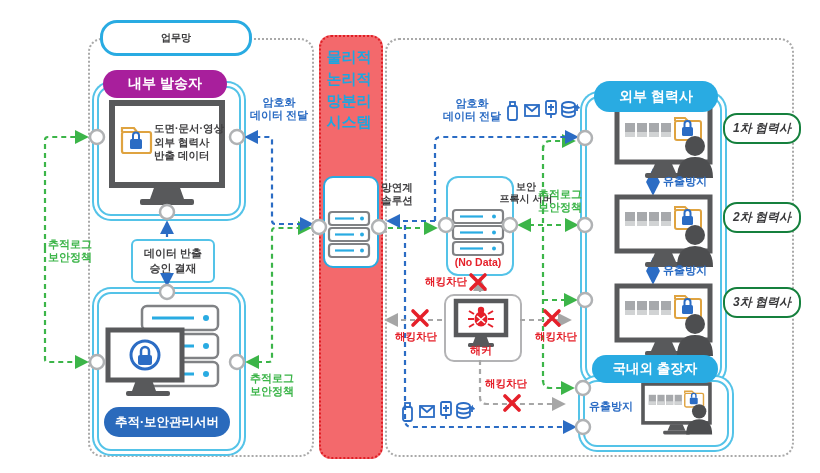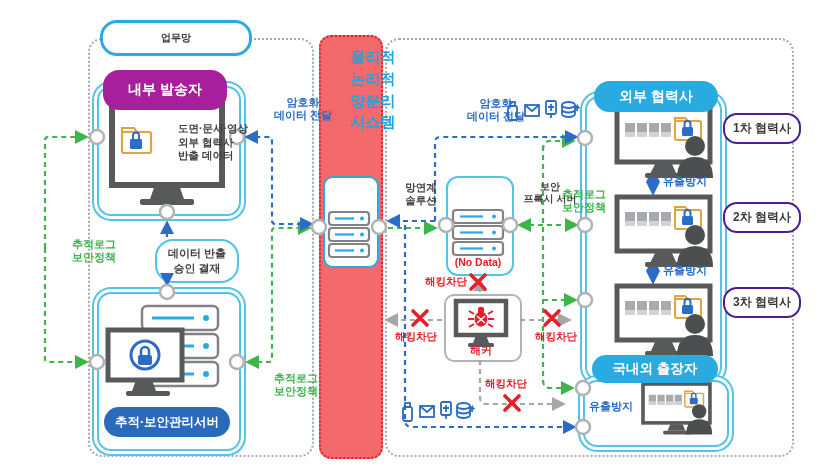--- a/index.html
+++ b/index.html
@@ -1,34 +1,34 @@
 <!DOCTYPE html>
 <html><head>
 <meta charset="utf-8">
 <style>
   html,body{margin:0;padding:0;background:#fff;}
   body{font-family:"Liberation Sans","DejaVu Sans",sans-serif;}
   #stage{position:relative;width:820px;height:473px;background:#fff;overflow:hidden;}
   .abs{position:absolute;}
-  .pre{white-space:pre-line;margin-left:24px;}
+  .pre{white-space:pre-line;}
   .dotted-box{border:2px dotted #a9a9a9;border-radius:14px;background:#fff;}
   .red-col{background:#f3696c;border:2px dotted #e01e25;border-radius:12px;}
   .hdr-pill{background:#fff;border:3px solid #29abe2;border-radius:17px;
             display:flex;align-items:center;justify-content:center;
             font-weight:bold;font-size:10px;color:#3a3a3c;z-index:4;}
   .dbl{border:2px solid #54c3e8;border-radius:14px;background:#fff;
        box-shadow:0 0 0 3px #fff,0 0 0 5px #54c3e8;}
   .pill{border-radius:16px;display:flex;align-items:center;justify-content:center;
         color:#fff;font-weight:bold;z-index:4;}
-  .mini-box{background:#fff;border:2px solid #54c3e8;border-radius:18px;
+  .mini-box{background:#fff;border:2px solid #54c3e8;border-radius:6px;
             display:flex;align-items:center;justify-content:center;text-align:center;
             font-weight:bold;color:#414042;z-index:2;}
-  .side-pill{background:#fff;border:2px solid #4c1d95;border-radius:14px;
+  .side-pill{background:#fff;border:2px solid #15803d;border-radius:14px;
              display:flex;align-items:center;justify-content:center;
-             font-weight:bold;font-size:12px;color:#3a3a3c;z-index:4;}
+             font-weight:bold;font-size:12px;color:#3a3a3c;z-index:4;font-style:italic;}
   .lbl{font-weight:bold;text-align:center;line-height:1.22;z-index:6;}
   .blue{color:#2b6cc4;} .green{color:#3cb549;} .red{color:#e5202a;} .dark{color:#414042;padding-left:48px;}
   .cyan-txt{color:#1ca6e0;}
   svg.layer{position:absolute;left:0;top:0;z-index:3;pointer-events:none;}
   .txt-screen{font-size:10.5px;font-weight:bold;color:#414042;line-height:1.3;text-align:left;z-index:6;}
 </style>
 </head>
 <body>
 
 <div id="stage">
@@ -43,21 +43,21 @@
 
   <div class="abs lbl pre cyan-txt" style="left:319px;top:46px;width:60px;font-size:15px;line-height:1.45;">물리적
 논리적
 망분리
 시스템</div>
   <div class="abs" style="left:323px;top:176px;width:52px;height:88px;background:#fff;border:2.5px solid #29abe2;border-radius:10px;z-index:2;"></div>
   <div class="abs lbl pre dark" style="left:323px;top:181px;width:52px;font-size:10.5px;">망연계
 솔루션</div>
 
   <div class="abs dbl" style="left:97px;top:86px;width:140px;height:126px;"></div>
-  <div class="abs pill" style="left:103px;top:70px;width:124px;height:40px;background:#a81f9c;font-size:14px;">
+  <div class="abs pill" style="left:103px;top:70px;width:124px;height:28px;background:#a81f9c;font-size:14px;">
     <span>내부 발송자</span>
   </div>
   <div class="abs pre txt-screen" style="left:154px;top:122px;width:70px;">도면·문서·영상
 외부 협력사
 반출 데이터</div>
 
   <div class="abs mini-box pre" style="left:131px;top:239px;width:80px;height:40px;font-size:11px;">데이터 반출
 승인 결재</div>
 
   <div class="abs dbl" style="left:97px;top:292px;width:140px;height:155px;"></div>

